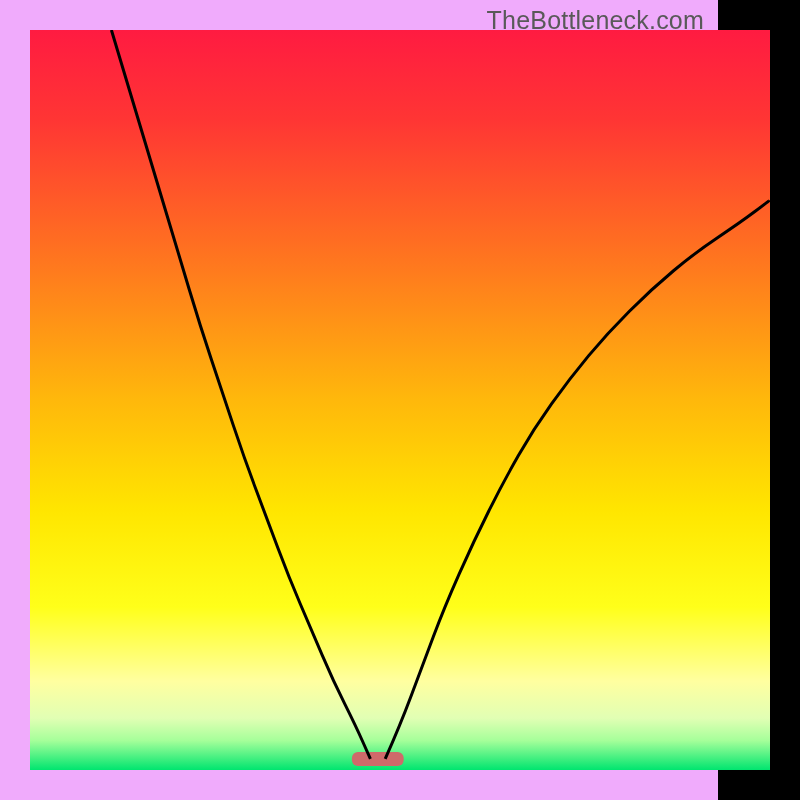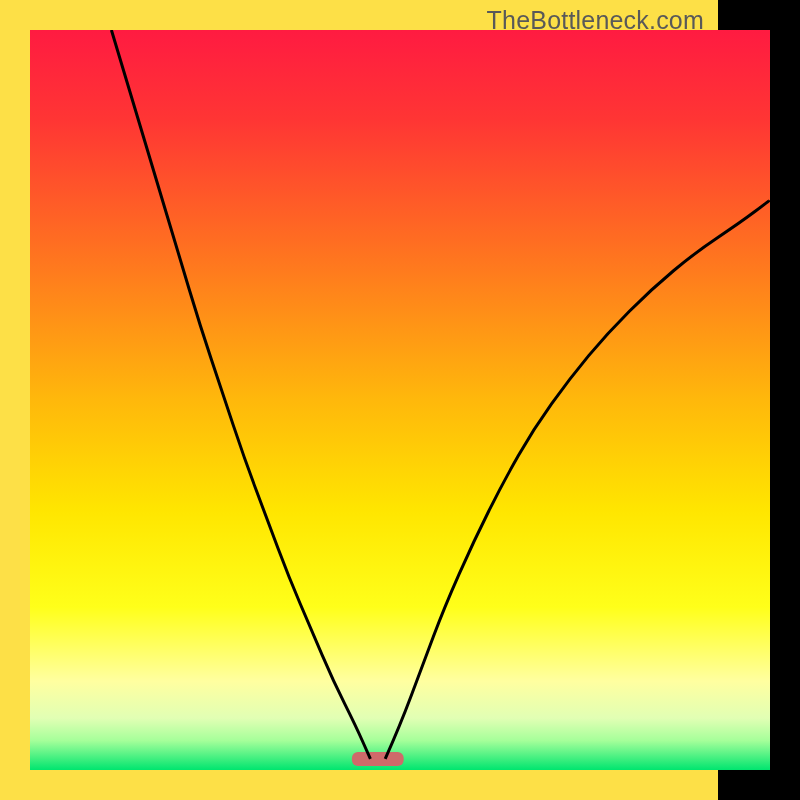--- a/index.html
+++ b/index.html
@@ -8,21 +8,21 @@
     width: 800px;
     height: 800px;
     overflow: hidden;
     background: #000;
     font-family: Arial, Helvetica, sans-serif;
   }
   .frame {
     position: absolute;
     left: 0; top: 0;
     width: 718px; height: 800px;
-    background: #fde047;
+    background: #f0abfc;
   }
   .plot {
     position: absolute;
     left: 30px;
     top: 30px;
     width: 740px;
     height: 740px;
     overflow: hidden;
   }
   .watermark {

